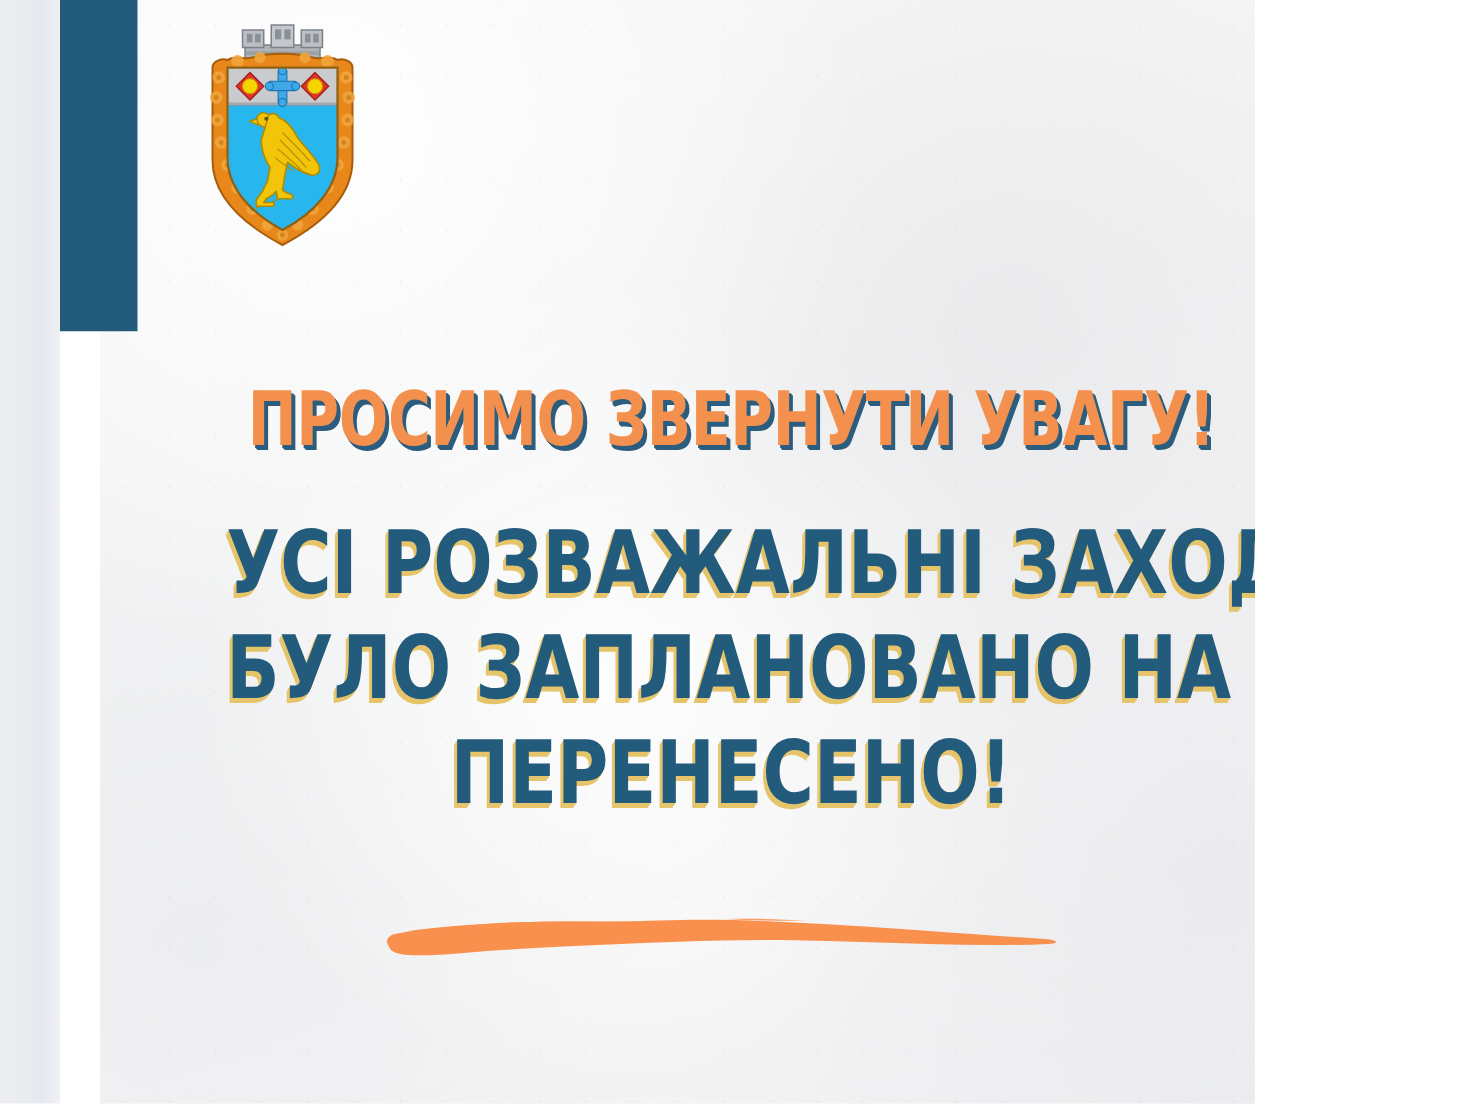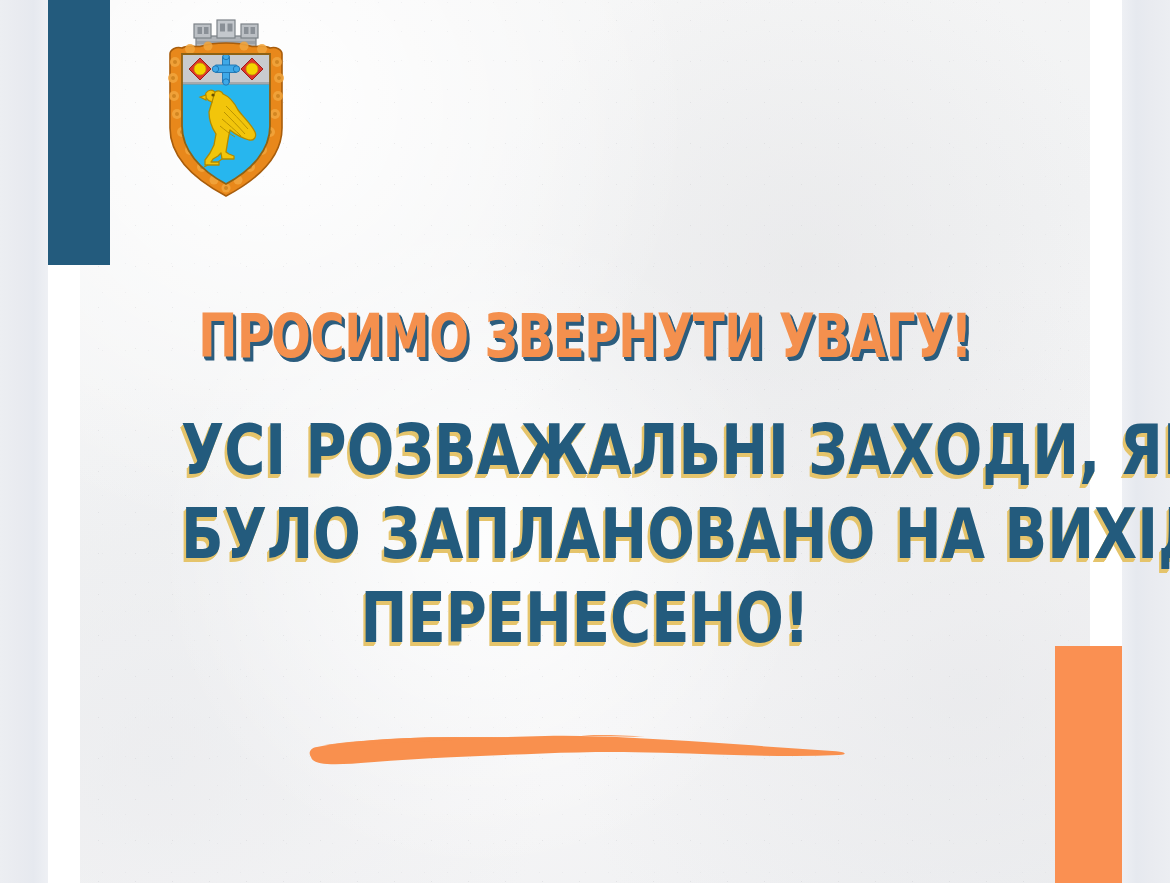--- a/index.html
+++ b/index.html
@@ -9,21 +9,21 @@
   }
   body {
     width: 1170px;
     height: 883px;
     overflow: hidden;
     font-family: "Liberation Sans", sans-serif;
   }
 
   #poster {
     position: relative;
-    width: 1170px;
+    width: 1004px;
     height: 883px;
     background: #ffffff;
     overflow: hidden;
   }
 
   
   .outer-bg-left {
     position: absolute;
     left: 0; top: 0;
     width: 48px; height: 883px;

